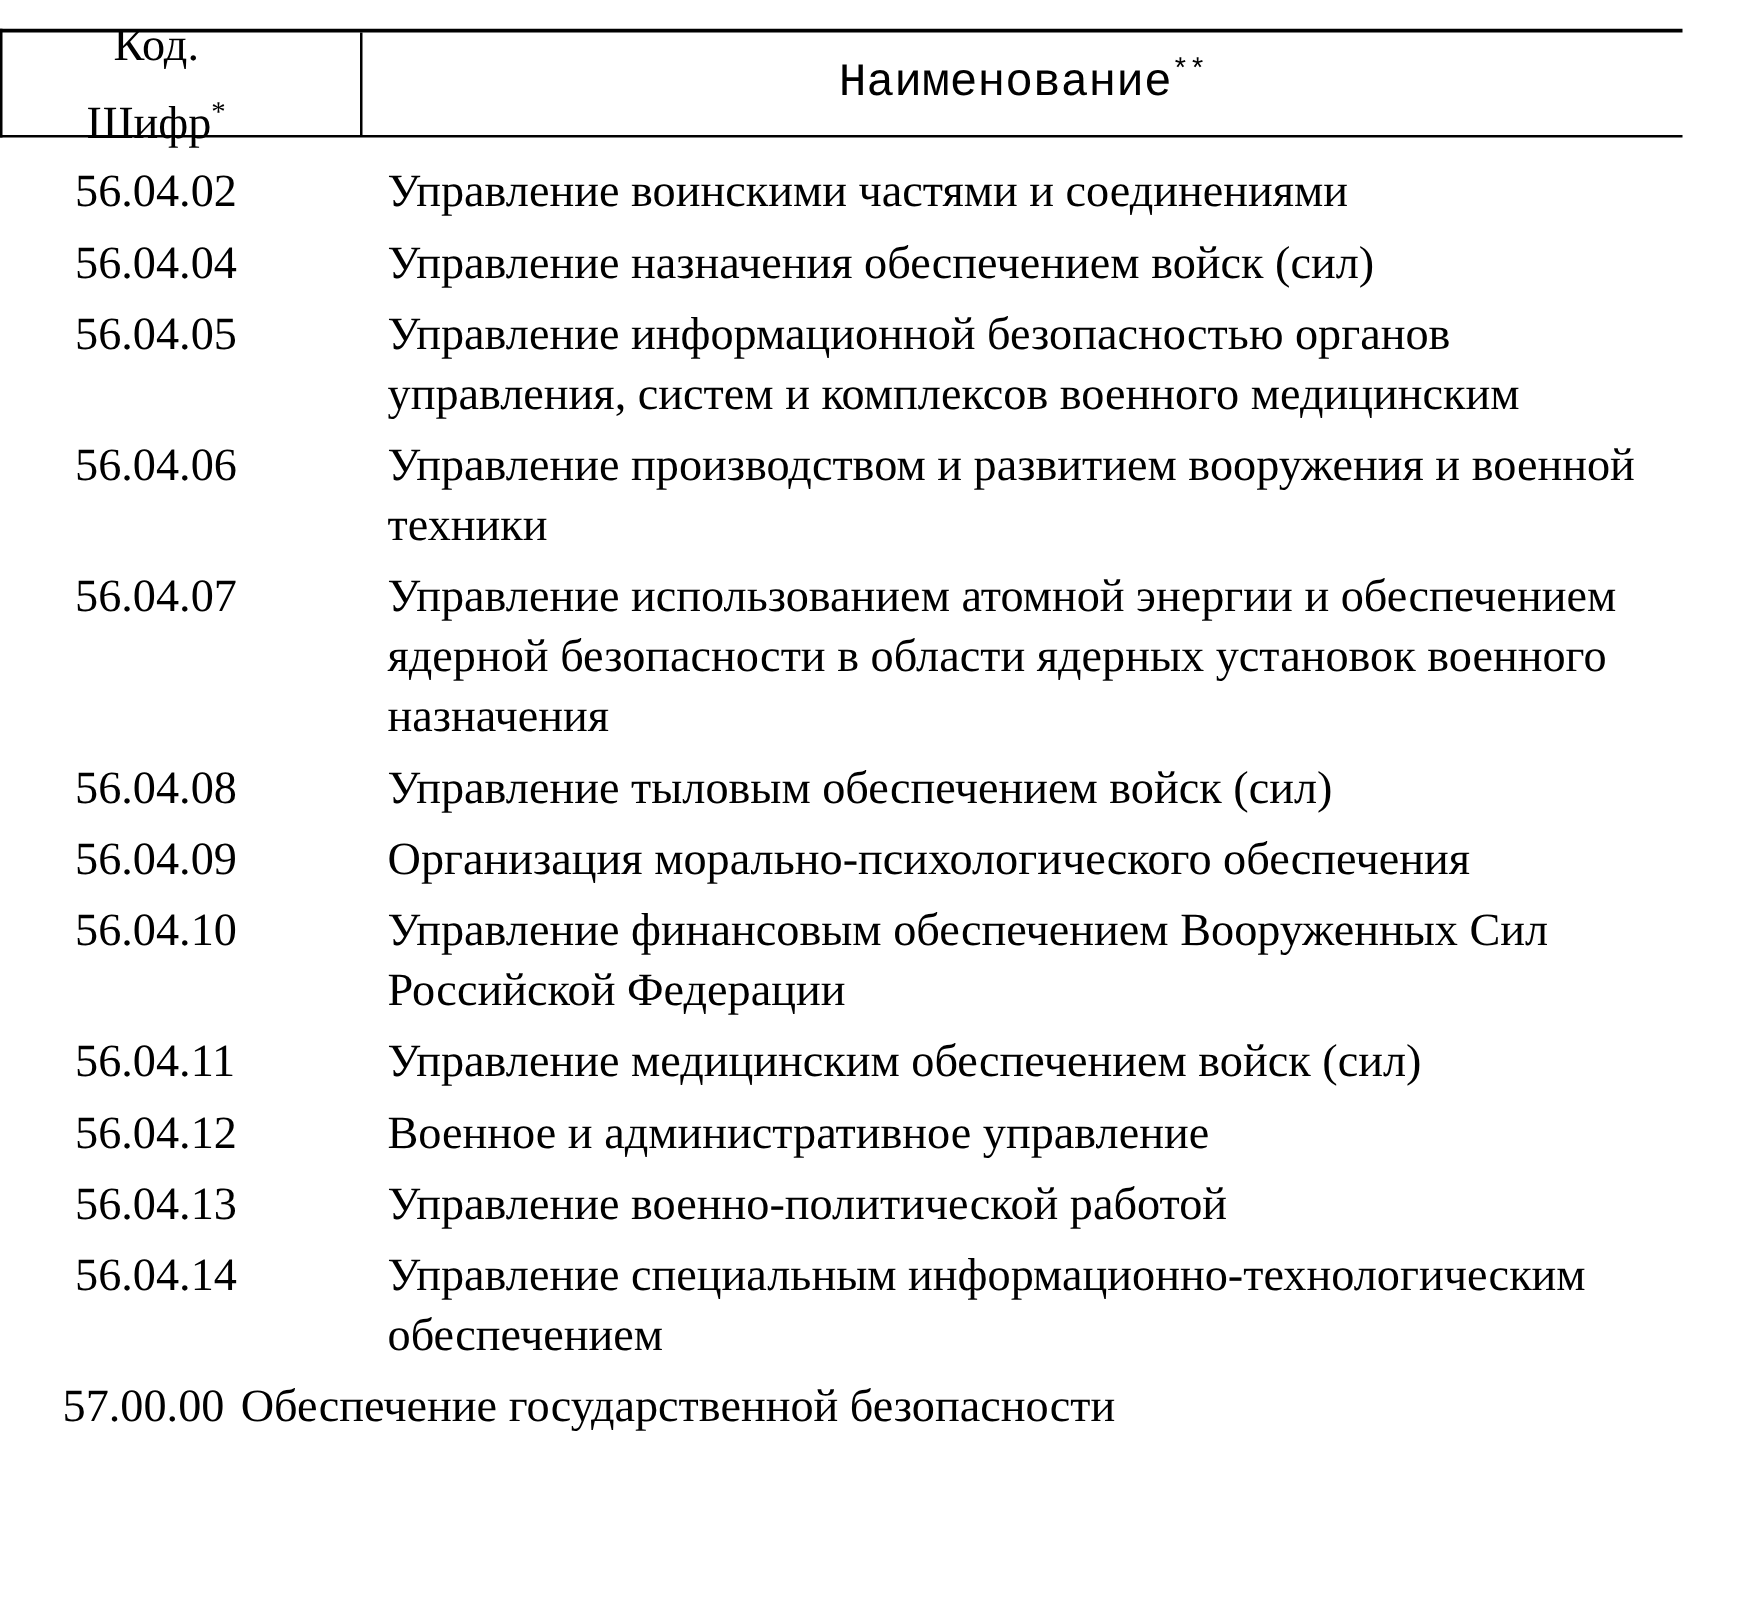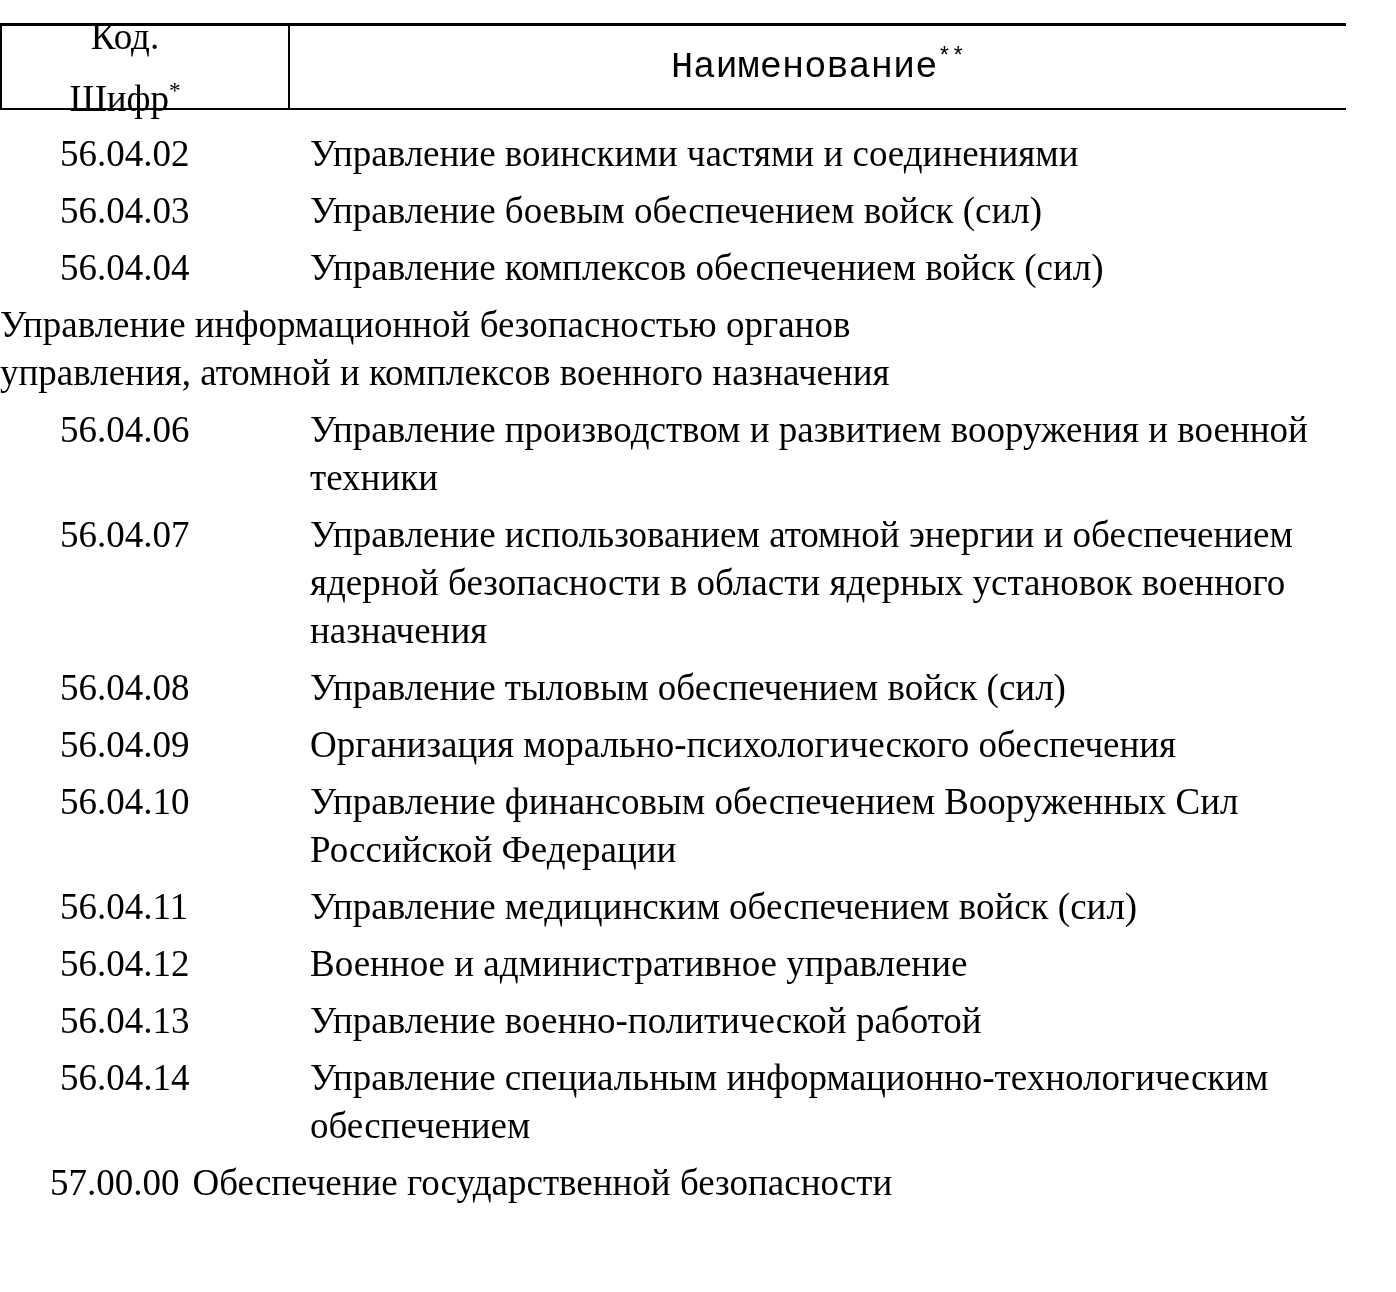--- a/index.html
+++ b/index.html
@@ -98,33 +98,30 @@
     </div>
   </div>
 
   <div class="rows">
 
     <div class="row">
       <div class="code">56.04.02</div>
       <div class="name">Управление воинскими частями и соединениями</div>
     </div>
 
+
     <div class="row">
-      <div class="code">56.04.03</div>
-      <div class="name">Управление боевым обеспечением войск (сил)</div>
+      <div class="code">56.04.04</div>
+      <div class="name">Управление назначения обеспечением войск (сил)</div>
     </div>
 
     <div class="row">
-      <div class="code">56.04.04</div>
-      <div class="name">Управление комплексов обеспечением войск (сил)</div>
-    </div>
-
-    <div class="row">
+      <div class="code">56.04.05</div>
       <div class="name">Управление информационной безопасностью органов
-управления, атомной и комплексов военного назначения</div>
+управления, систем и комплексов военного медицинским</div>
     </div>
 
     <div class="row">
       <div class="code">56.04.06</div>
       <div class="name">Управление производством и развитием вооружения и военной
 техники</div>
     </div>
 
     <div class="row">
       <div class="code">56.04.07</div>

